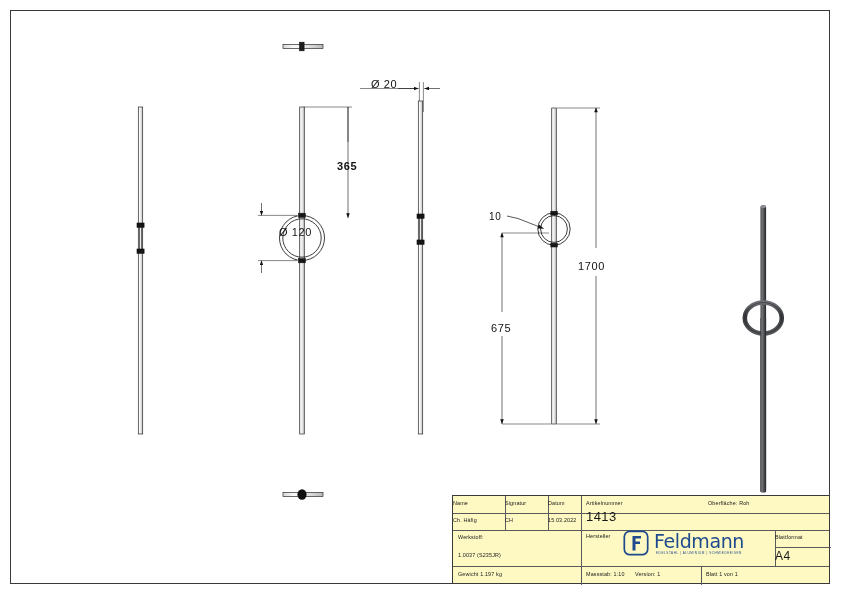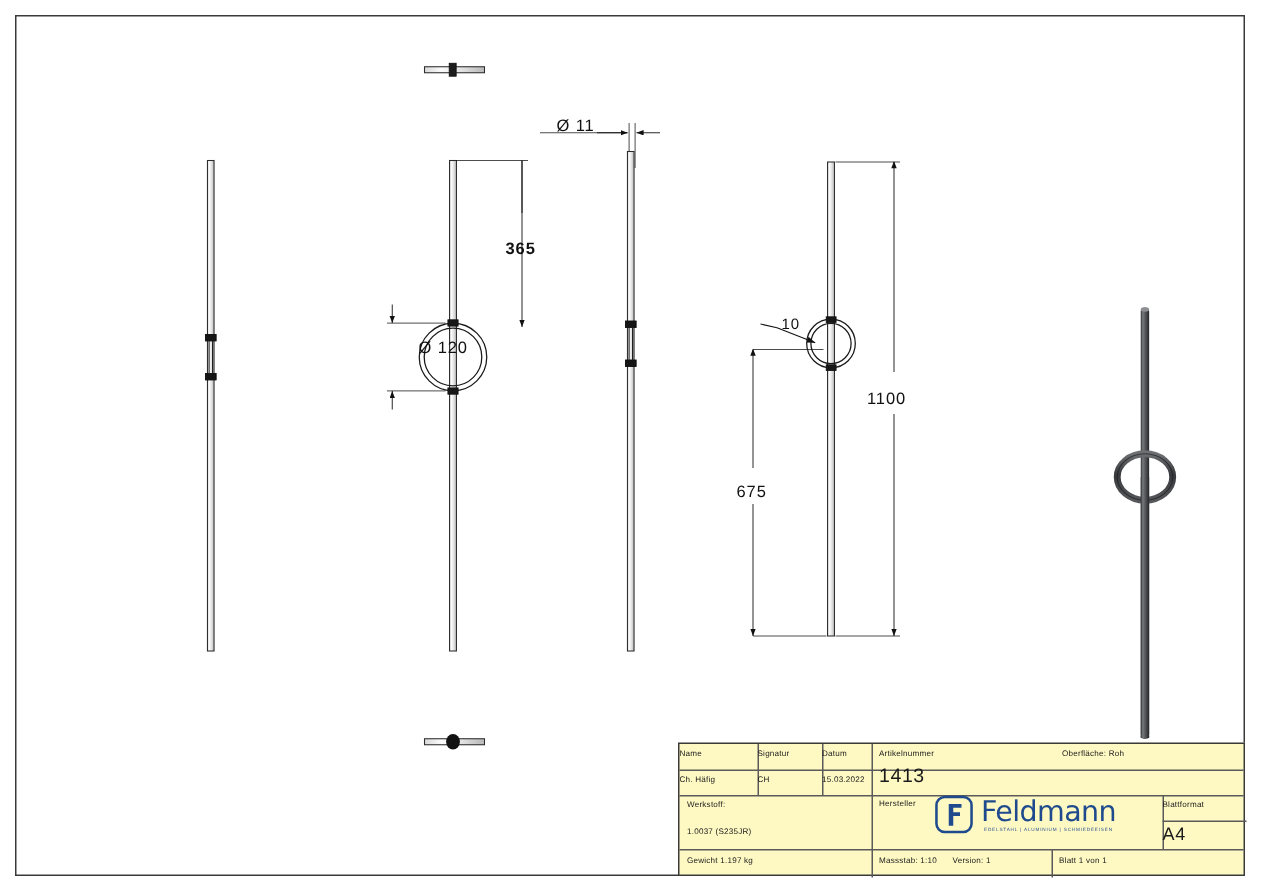--- a/index.html
+++ b/index.html
@@ -111,21 +111,21 @@
   }
   
   .dim {
     position: absolute;
     font-size: 11px;
     color: #111;
     font-family: "Liberation Sans", sans-serif;
     letter-spacing: 0.6px;
     white-space: nowrap;
   }
-  .dim-sm { font-size: 10px; margin-left: 32px; }
+  .dim-sm { font-size: 10px; }
 </style>
 </head>
 <body>
 
 <div id="page">
 
   <div class="sheet-border"></div>
 
   <svg class="draw-svg" viewBox="0 0 842 595" xmlns="http://www.w3.org/2000/svg">
     <defs>
@@ -250,29 +250,29 @@
 
         <ellipse cx="763.3" cy="318" rx="18.5" ry="15.5" fill="none" stroke="url(#iso3dRing)" stroke-width="4.6"></ellipse>
         <ellipse cx="763.3" cy="318" rx="18.5" ry="15.5" fill="none" stroke="#191a1c" stroke-width="0.7" opacity="0.65"></ellipse>
 
         <rect x="760.5" y="318" width="5.6" height="174" fill="url(#iso3d)"></rect>
       </g>
 
     </g>
   </svg>
 
-  <div class="dim" style="left:371px; top:78px;">Ø 11</div>
+  <div class="dim" style="left:371px; top:78px;">Ø 20</div>
 
   <div class="dim" style="left:337px; top:160px;font-weight:bold;">365</div>
 
   <div class="dim" style="left:237px; top:226px;margin-left:42px;">Ø 120</div>
 
   <div class="dim dim-sm" style="left:489px; top:211px;">10</div>
 
-  <div class="dim" style="left:578px; top:260px;">1100</div>
+  <div class="dim" style="left:578px; top:260px;">1700</div>
 
   <div class="dim" style="left:491px; top:322px;">675</div>
 
   <div class="title-block">
 
     <div class="tb-line tb-h" style="top:17px;"></div>
     <div class="tb-line tb-h" style="top:34px;"></div>
     <div class="tb-line tb-h" style="top:70px;"></div>
 
     <div class="tb-line tb-v" style="left:52px;  height:34px;"></div>

